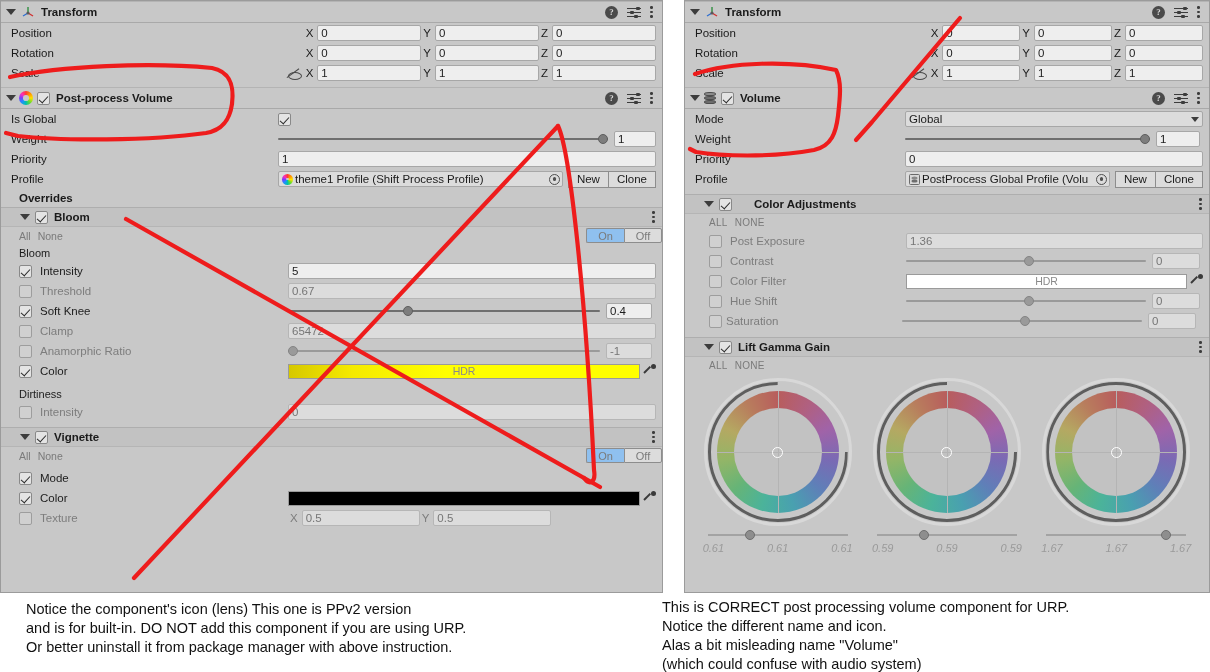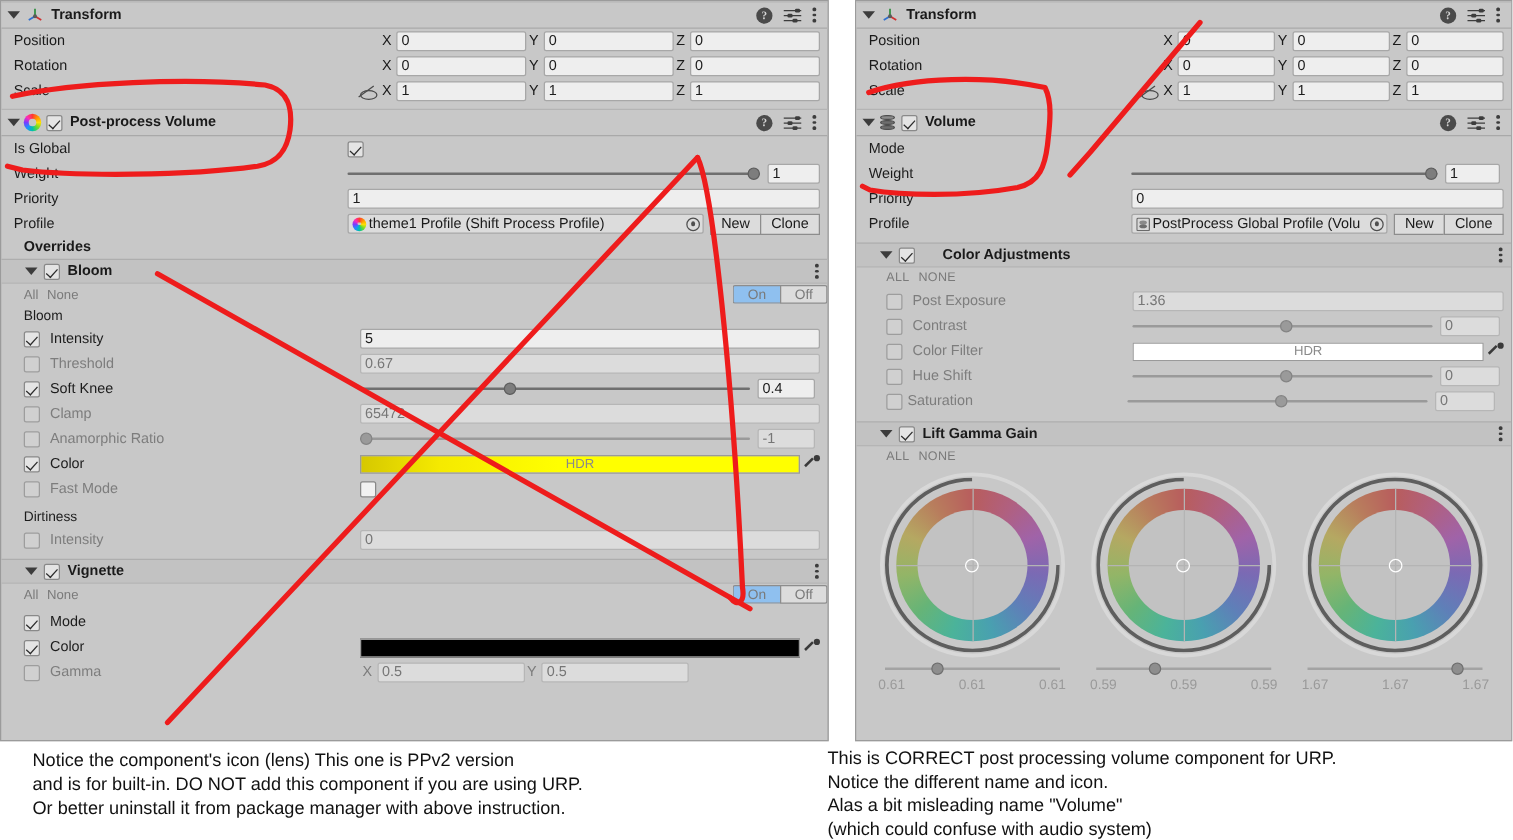--- a/index.html
+++ b/index.html
@@ -163,21 +163,21 @@
   }
   .eyedrop { width:13px;height:14px;margin-left:3px;position:relative;flex:0 0 13px;}
   .eyedrop::before{content:"";position:absolute;left:1px;top:8px;width:9px;height:2px;background:#3a3a3a;transform:rotate(-45deg);transform-origin:left center;}
   .eyedrop::after{content:"";position:absolute;right:0px;top:0px;width:5px;height:5px;border-radius:50%;background:#3a3a3a;}
 
   .hidden-eye { width:14px;height:12px;position:relative;margin-right:3px;flex:0 0 14px;}
   .hidden-eye::before{content:"";position:absolute;left:1px;top:5px;width:12px;height:6px;border:1.2px solid #4a4a4a;border-radius:50%;}
   .hidden-eye::after{content:"";position:absolute;left:0px;top:10px;width:15px;height:1.4px;background:#4a4a4a;transform:rotate(-36deg);transform-origin:left center;}
 
   
-  .wheels { display:flex; padding:4px 8px 0 8px; gap:0; }
+  .wheels { display:flex; padding:4px 8px 0 8px; gap:0;font-style:italic; }
   .wheel-col { flex:1; display:flex; flex-direction:column; align-items:center; }
   .wheel { width:148px;height:148px;position:relative;}
   .wheel .ringOuterLight{
     position:absolute;inset:0;border-radius:50%;
     border:3px solid #d8d8d8;
   }
   .wheel .ringOuterDark{
     position:absolute;inset:4px;border-radius:50%;
     border:3px solid #5e5e5e;
     clip-path:polygon(0 0,50% 0,50% 50%,100% 50%,100% 100%,0 100%);
@@ -395,25 +395,20 @@
 
   <div class="row">
     <span class="chk thin on" style="margin-left:8px"></span>
     <span class="prop-label" style="width:248px;margin-left:8px">Color</span>
     <span class="colorbar" style="background:linear-gradient(90deg,#d6c800 0%,#f5ea00 18%,#ffff00 45%,#ffff00 100%)">
       <span class="hdr">HDR</span>
     </span>
     <span class="eyedrop"></span>
   </div>
 
-  <div class="row">
-    <span class="chk thin dim" style="margin-left:8px"></span>
-    <span class="prop-label" style="width:248px;margin-left:8px;color:#7d7d7d">Fast Mode</span>
-    <span class="chk thin" style="margin-left:0;background:#f2f2f2"></span>
-  </div>
 
   <div class="sub-label" style="padding-left:18px;padding-top:7px">Dirtiness</div>
 
 
   <div class="row">
     <span class="chk thin dim" style="margin-left:8px"></span>
     <span class="prop-label" style="width:248px;margin-left:8px;color:#7d7d7d">Intensity</span>
     <span class="field dim" style="flex:1">0</span>
   </div>
 
@@ -443,21 +438,21 @@
 
   <div class="row">
     <span class="chk thin on" style="margin-left:8px"></span>
     <span class="prop-label" style="width:248px;margin-left:8px">Color</span>
     <span class="colorbar" style="background:#000000"></span>
     <span class="eyedrop"></span>
   </div>
 
   <div class="row">
     <span class="chk thin dim" style="margin-left:8px"></span>
-    <span class="prop-label" style="width:248px;margin-left:8px;color:#7d7d7d">Gamma</span>
+    <span class="prop-label" style="width:248px;margin-left:8px;color:#7d7d7d">Texture</span>
     <span class="axis" style="color:#7d7d7d">X</span>
     <span class="field dim" style="width:118px">0.5</span>
     <span class="axis" style="color:#7d7d7d">Y</span>
     <span class="field dim" style="width:118px">0.5</span>
   </div>
 </div>
 
 <div class="panel" id="panel-right">
 
   <div class="comp-header">
@@ -548,20 +543,24 @@
       <span class="ic-kebab">
           <span></span>
           <span></span>
           <span></span>
         </span>
     </span>
   </div>
 
   <div class="row">
     <span class="prop-label" style="width:210px">Mode</span>
+    <span class="dropdown">
+      <span>Global</span>
+      <span class="arrow"></span>
+    </span>
   </div>
 
   <div class="row">
     <span class="prop-label" style="width:210px">Weight</span>
     <span class="slider" style="width:245px;flex:0 0 245px">
       <span class="track"></span>
         <span class="knob" style="left:calc(100% - 10px)"></span>
     </span>
     <span class="field" style="width:44px;margin-left:6px">1</span>
   </div>

